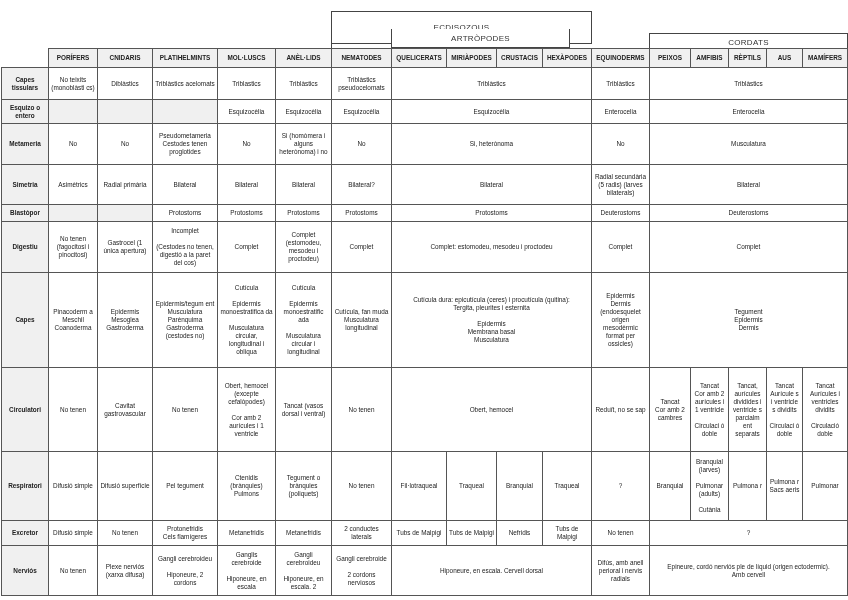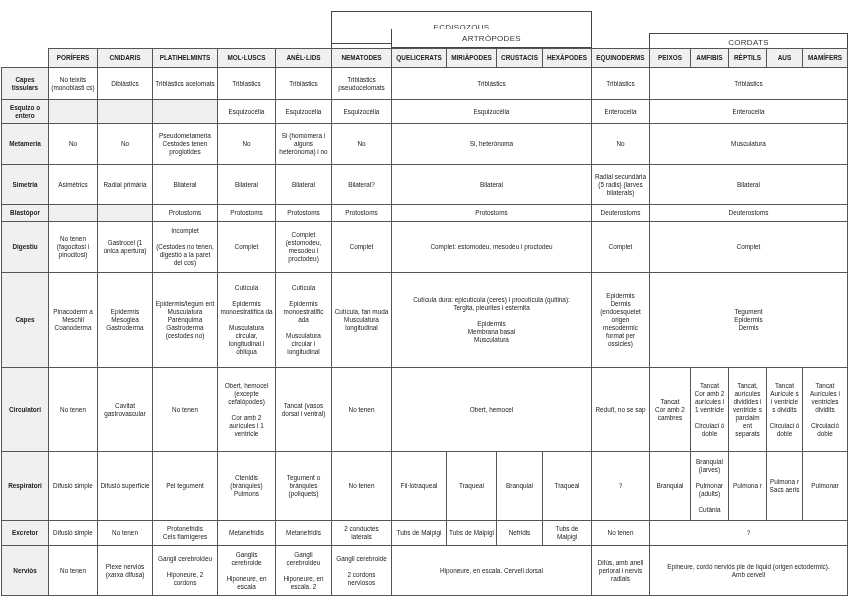--- a/index.html
+++ b/index.html
@@ -12,21 +12,21 @@
          font-size:6.4px; line-height:8px; padding:1px 2px; white-space:pre-line; overflow:hidden; }
   table.main th { background:#f0f0f0; font-weight:bold; font-size:6.4px; height:16px; }
   table.main th.empty { background:#fff; border-top:none; border-left:none; }
   table.main td.rowhead { background:#f0f0f0; font-weight:bold; }
   table.main td.shade { background:#f0f0f0; }
 </style>
 </head>
 <body>
 
 <div class="grp" style="left:331px; top:11px; width:261px; height:33px;">ECDISOZOUS</div>
-<div class="grp" style="left:391px; top:29px; width:201px; height:19px; border-top:none;">ARTRÒPODES</div>
+<div class="grp" style="left:391px; top:29px; width:179px; height:19px; border-top:none;">ARTRÒPODES</div>
 <div class="grp" style="left:649px; top:33px; width:199px; height:19px;">CORDATS</div>
 <div style="position:absolute; left:331px; top:29px; width:1px; height:19px; background:#444;"></div>
 
 <table class="main">
   <colgroup>
     <col style="width:47px">
       <col style="width:49px">
       <col style="width:55px">
       <col style="width:65px">
     <col style="width:58px">

